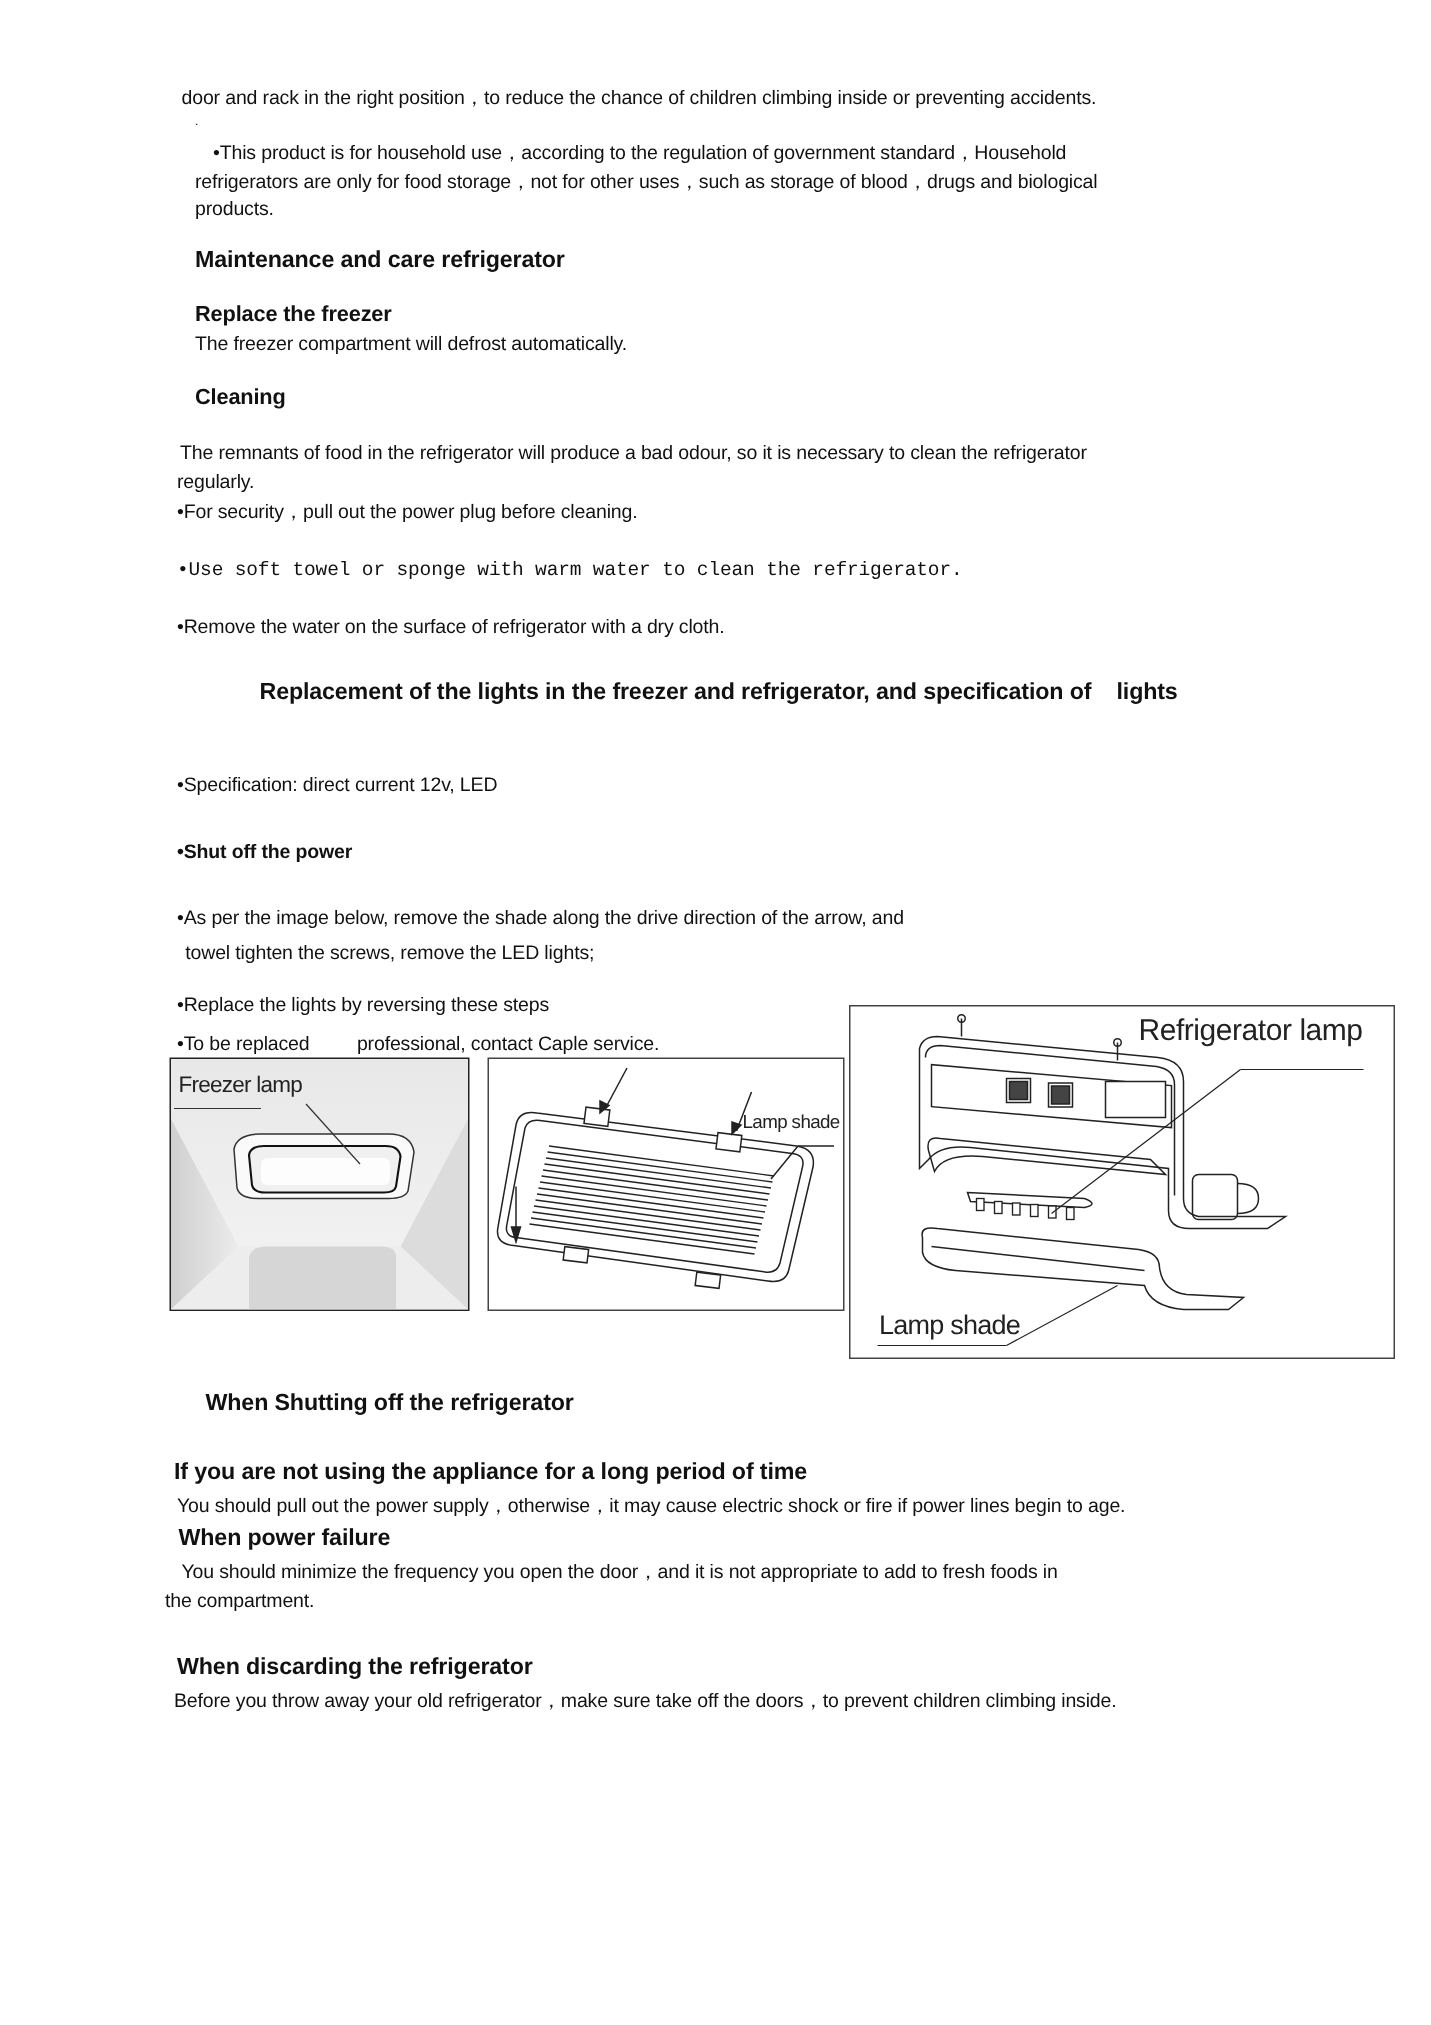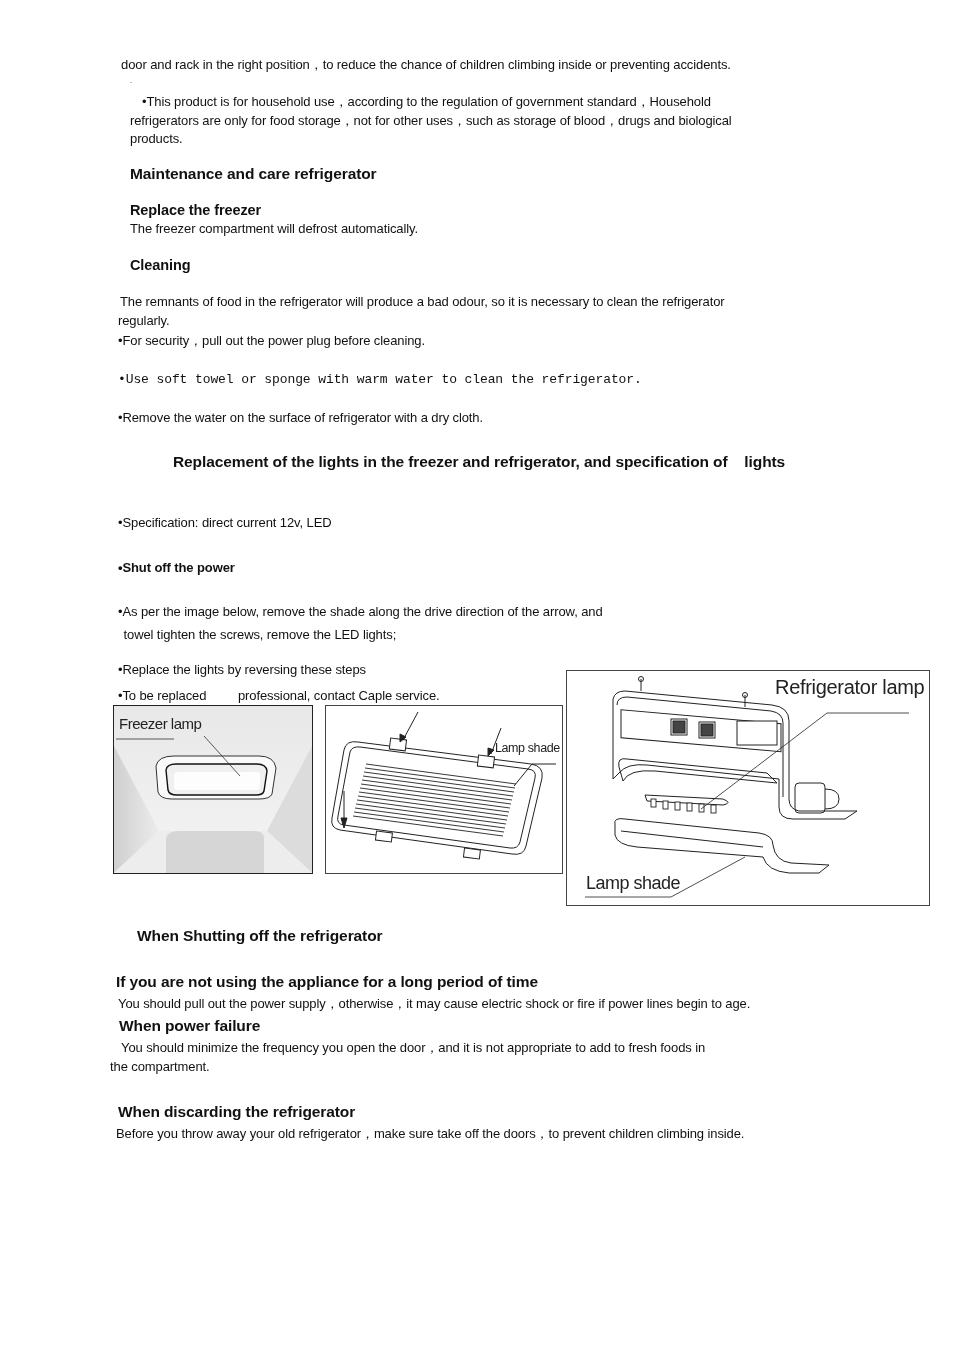--- a/index.html
+++ b/index.html
@@ -138,21 +138,21 @@
       <rect x="132" y="133" width="5" height="8"></rect>
         <rect x="144" y="134" width="5" height="8"></rect>
     </g>
     <g stroke="#222" stroke-width="0.8" fill="none">
       <line x1="260" y1="42" x2="342" y2="42"></line>
       <line x1="260" y1="42" x2="134" y2="138"></line>
       <line x1="18" y1="226" x2="104" y2="226"></line>
       <line x1="104" y1="226" x2="178" y2="186"></line>
     </g>
   </svg>
-  <div class="lbl" style="left:208px;top:5px;font-size:20px;letter-spacing:-0.3px;">Refrigerator  lamp</div>
+  <div class="lbl" style="left:192px;top:5px;font-size:20px;letter-spacing:-0.3px;">Refrigerator  lamp</div>
   <div class="lbl" style="left:19px;top:202px;font-size:18px;letter-spacing:-0.5px;">Lamp shade</div>
 </div>
 
 <div class="t h" style="left:125px;top:926px;margin-left:12px;">When Shutting off the refrigerator</div>
 <div class="t h" style="left:116px;top:972px;">If you are not using the appliance for a long period of time</div>
 <div class="t" style="left:118px;top:994px;">You should pull out the power supply，otherwise，it may cause electric shock or fire if power lines begin to age.</div>
 <div class="t h" style="left:119px;top:1016px;">When power failure</div>
 <div class="t" style="left:121px;top:1038px;">You should minimize the frequency you open the door，and it is not appropriate to add to fresh foods in</div>
 <div class="t" style="left:110px;top:1057px;">the compartment.</div>
 <div class="t h" style="left:118px;top:1102px;">When discarding the refrigerator</div>

